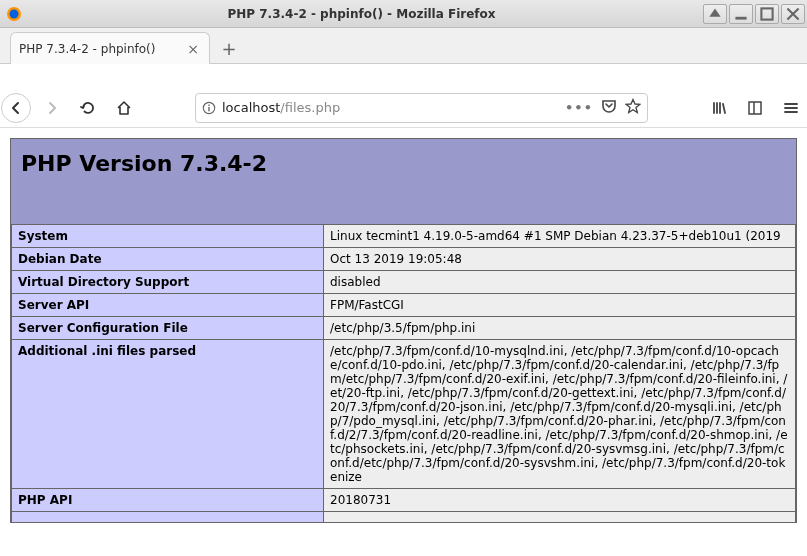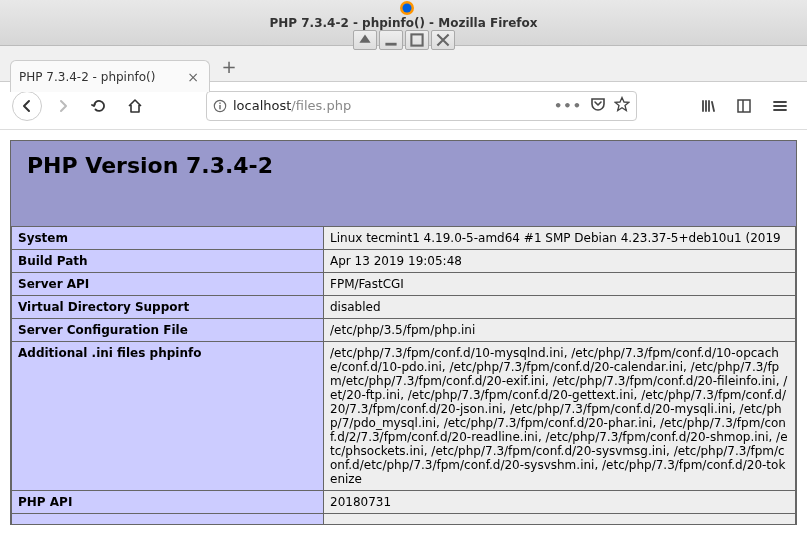--- a/index.html
+++ b/index.html
@@ -1,52 +1,52 @@
 <!DOCTYPE html>
 <html><head>
   <meta charset="utf-8">
   <style>
     * { box-sizing: border-box; margin: 0; padding: 0; }
     html, body { width: 807px; height: 556px; overflow: hidden; font-family: "DejaVu Sans", "Liberation Sans", Arial, sans-serif; background: #fff; }
     
     
-    .titlebar { height: 46px; background: linear-gradient(#e8e8e8, #d6d6d6); display: flex; align-items: center; position: relative; border-bottom: 1px solid #bbb; flex-direction: column; }
+    .titlebar { height: 28px; background: linear-gradient(#e8e8e8, #d6d6d6); display: flex; align-items: center; position: relative; border-bottom: 1px solid #bbb; }
     .titlebar-icon { width: 16px; height: 16px; margin-left: 6px; }
     .titlebar-title { flex: 1; text-align: center; font-size: 12px; font-weight: bold; color: #333; }
     .titlebar-controls { display: flex; gap: 0; margin-right: 2px; }
     .titlebar-btn { width: 24px; height: 20px; background: linear-gradient(#eee,#ddd); border: 1px solid #aaa; display: flex; align-items: center; justify-content: center; font-size: 10px; color: #555; cursor: pointer; border-radius: 2px; margin-left: 2px; }
     
     
     .tabstrip { height: 36px; background: #f0f0f0; display: flex; align-items: flex-end; border-bottom: 1px solid #ccc; }
     .tabstrip-spacer { width: 10px; }
-    .tab { height: 32px; min-width: 200px; max-width: 210px; background: #fafafa; border: 1px solid #ccc; border-bottom: none; border-top-left-radius: 6px; border-top-right-radius: 6px; display: flex; align-items: center; padding: 0 8px; font-size: 12px; color: #333; position: relative; top: 11px; }
+    .tab { height: 32px; min-width: 200px; max-width: 210px; background: #fafafa; border: 1px solid #ccc; border-bottom: none; border-top-left-radius: 6px; border-top-right-radius: 6px; display: flex; align-items: center; padding: 0 8px; font-size: 12px; color: #333; position: relative; top: 1px; }
     .tab-label { flex: 1; overflow: hidden; white-space: nowrap; text-overflow: ellipsis; }
     .tab-close { width: 16px; height: 16px; display: flex; align-items: center; justify-content: center; color: #666; cursor: pointer; font-size: 14px; }
     .newtab { width: 30px; height: 30px; display: flex; align-items: center; justify-content: center; color: #666; cursor: pointer; font-size: 18px; margin-left: 4px; }
     
     
-    .toolbar { height: 48px; border-bottom: 1px solid #ddd; display: flex; align-items: center; padding: 0 12px; gap: 6px; background: #fff; }
+    .toolbar { height: 40px; border-bottom: 1px solid #ddd; display: flex; align-items: center; padding: 0 1px; gap: 6px; background: #fff; margin-top: 24px; }
     .tb-btn { width: 30px; height: 30px; display: flex; align-items: center; justify-content: center; border-radius: 4px; cursor: pointer; }
     .tb-btn.enabled svg { stroke: #333; fill: #333; }
     .tb-btn.enabled.outline svg { stroke: #333; fill: none; }
     .tb-btn.disabled svg { stroke: #bbb; fill: #bbb; }
     .tb-btn.enabled { border: 1px solid #ccc; }
     .tb-btn.back.enabled { border-radius: 50%; }
     .urlbar { flex: 1; height: 30px; border: 1px solid #ccc; border-radius: 4px; display: flex; align-items: center; padding: 0 6px; font-size: 13px; gap: 6px; margin-left: 50px; margin-right: 50px; }
     .urlbar-identity { display: flex; align-items: center; }
     .urlbar-text { flex: 1; display: flex; }
     .url-host { color: #222; }
     .url-path { color: #888; }
     .urlbar-actions { display: flex; gap: 8px; align-items: center; }
     .urlbar-dots { color: #777; letter-spacing: 1px; font-weight: bold; }
     
     
     .content { height: 452px; overflow: hidden; padding: 10px 10px 0 10px; background: #fff; }
     .php-box { border: 1px solid #666; }
-    .php-header { background: #9999cc; padding: 12px 10px 48px 16px; }
+    .php-header { background: #9999cc; padding: 12px 10px 48px 10px; }
     .php-header h1 { font-size: 22px; font-weight: bold; color: #000; }
     .php-table { width: 100%; border-collapse: collapse; }
     .php-table th, .php-table td { border: 1px solid #666; font-size: 12px; padding: 4px 6px; text-align: left; vertical-align: top; }
     .php-table th { background: #ccccff; font-weight: bold; width: 312px; }
     .php-table td { background: #eeeeee; word-break: break-all; }
     .php-table tr.cut td, .php-table tr.cut th { border-bottom: none; }
     
     .icon-svg { width: 16px; height: 16px; }
     .icon-svg-sm { width: 14px; height: 14px; }
   </style>
@@ -167,37 +167,37 @@
     <div class="php-header">
       <h1>PHP Version 7.3.4-2</h1>
     </div>
     <table class="php-table">
       <tbody id="php-rows">
           <tr>
             <th>System</th>
             <td>Linux tecmint1 4.19.0-5-amd64 #1 SMP Debian 4.23.37-5+deb10u1 (2019</td>
           </tr>
           <tr>
-            <th>Build Path</th>
-            <td>Apr 13 2019 19:05:48</td>
+            <th>Debian Date</th>
+            <td>Oct 13 2019 19:05:48</td>
+          </tr>
+          <tr>
+            <th>Virtual Directory Support</th>
+            <td>disabled</td>
           </tr>
           <tr>
             <th>Server API</th>
             <td>FPM/FastCGI</td>
           </tr>
           <tr>
-            <th>Virtual Directory Support</th>
-            <td>disabled</td>
-          </tr>
-          <tr>
             <th>Server Configuration File</th>
             <td>/etc/php/3.5/fpm/php.ini</td>
           </tr>
           <tr>
-            <th>Additional .ini files phpinfo</th>
+            <th>Additional .ini files parsed</th>
             <td>/etc/php/7.3/fpm/conf.d/10-mysqlnd.ini, /etc/php/7.3/fpm/conf.d/10-opcache/conf.d/10-pdo.ini, /etc/php/7.3/fpm/conf.d/20-calendar.ini, /etc/php/7.3/fpm/etc/php/7.3/fpm/conf.d/20-exif.ini, /etc/php/7.3/fpm/conf.d/20-fileinfo.ini, /et/20-ftp.ini, /etc/php/7.3/fpm/conf.d/20-gettext.ini, /etc/php/7.3/fpm/conf.d/20/7.3/fpm/conf.d/20-json.ini, /etc/php/7.3/fpm/conf.d/20-mysqli.ini, /etc/php/7/pdo_mysql.ini, /etc/php/7.3/fpm/conf.d/20-phar.ini, /etc/php/7.3/fpm/conf.d/2/7.3/fpm/conf.d/20-readline.ini, /etc/php/7.3/fpm/conf.d/20-shmop.ini, /etc/phsockets.ini, /etc/php/7.3/fpm/conf.d/20-sysvmsg.ini, /etc/php/7.3/fpm/conf.d/etc/php/7.3/fpm/conf.d/20-sysvshm.ini, /etc/php/7.3/fpm/conf.d/20-tokenize</td>
           </tr>
           <tr>
             <th>PHP API</th>
             <td>20180731</td>
           </tr>
           <tr class="cut">
             <th style="height:10px"></th>
             <td></td>
           </tr>

